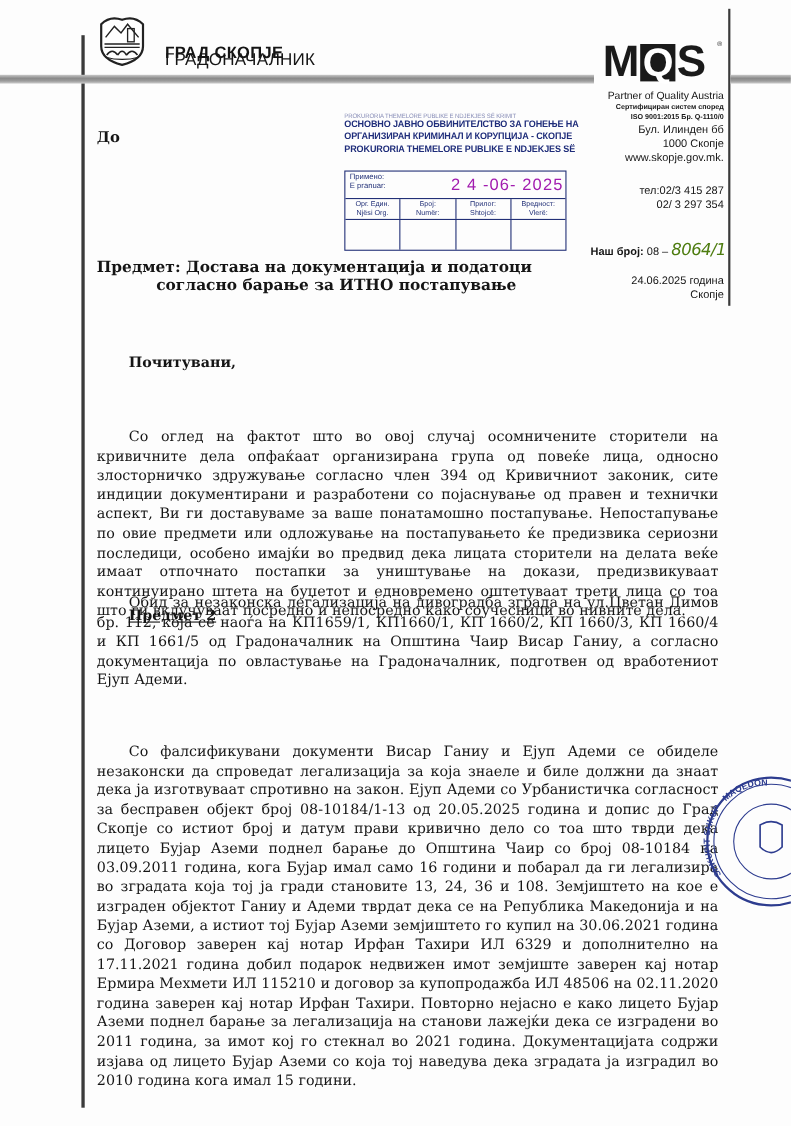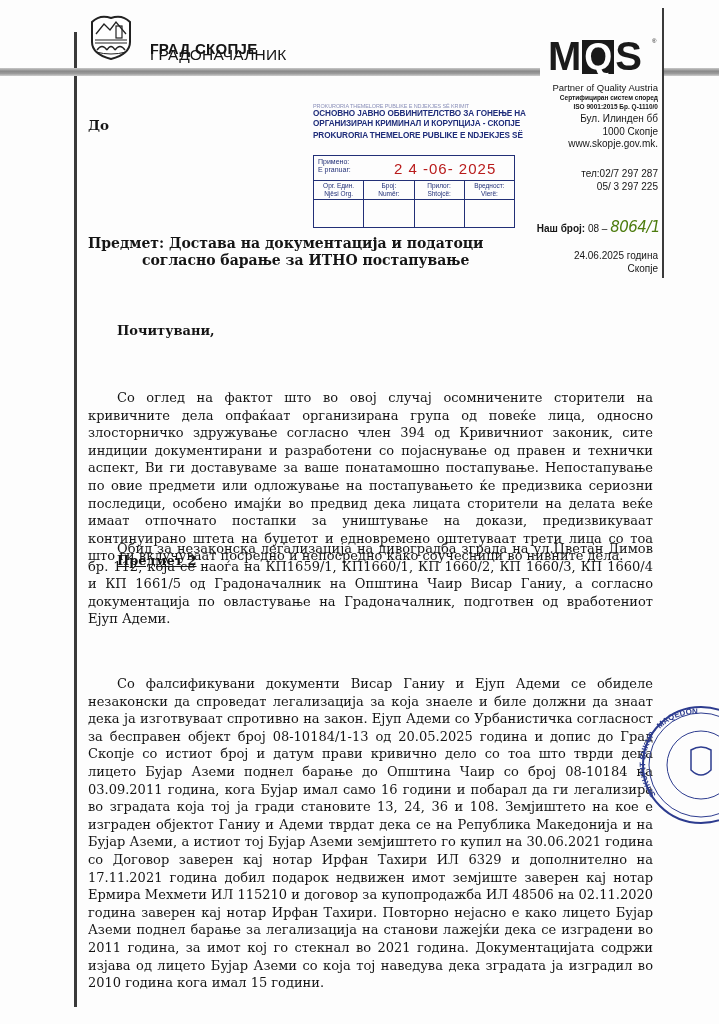--- a/index.html
+++ b/index.html
@@ -22,21 +22,21 @@
   .refno { left:530px; top:218px; width:130px; text-align:right; font-family:"Liberation Sans", sans-serif; font-size:10px; }
   .refno b { font-weight:bold; }
   .refno .hand { font-family:"DejaVu Sans", sans-serif; font-style:italic; font-size:15px; color:#4d7c0f; letter-spacing:-0.5px; }
   .dateplace { left:520px; top:249px; width:138px; text-align:right; font-family:"Liberation Sans", sans-serif; font-size:10px; line-height:13px; }
   .to-block { left:88px; top:117px; font-weight:bold; font-size:13.5px; line-height:17px; }
   .stamp-head { left:313px; top:102px; width:215px; font-family:"Liberation Sans", sans-serif; font-weight:bold; font-size:8.2px; line-height:10.3px; color:#1f2d7a; letter-spacing:-0.1px; transform:scaleY(1.05); }
   .stamp-head .faint { font-size:5.5px; color:#8a8fb8; font-weight:normal; height:7px; overflow:hidden; }
   .stamp-box { left:313px; top:155px; width:200px; height:71px; border:1.5px solid #223077; color:#223077; font-family:"Liberation Sans", sans-serif; }
   .stamp-box .rcv { height:24px; border-bottom:1px solid #223077; position:relative; }
   .stamp-box .rcv-lbl { position:absolute; left:4px; top:2px; font-size:7px; line-height:8px; }
-  .stamp-box .rcv-date { position:absolute; left:80px; top:4px; font-size:15px; letter-spacing:1px; color:#b91c1c; }
+  .stamp-box .rcv-date { position:absolute; left:96px; top:4px; font-size:15px; letter-spacing:1px; color:#a21caf; }
   .stamp-box .cols { display:flex; height:18px; border-bottom:1px solid #223077; }
   .stamp-box .cols div { flex:1; text-align:center; font-size:6.5px; line-height:8px; border-right:1px solid #223077; padding-top:1px; }
   .stamp-box .cols div:last-child { border-right:none; }
   .stamp-box .blank { display:flex; height:27px; }
   .stamp-box .blank div { flex:1; border-right:1px solid #223077; }
   .stamp-box .blank div:last-child { border-right:none; }
   .subject { left:88px; top:235px; font-weight:bold; font-size:14px; line-height:17px; }
   .subject .l2 { padding-left:54px; }
   .greet { left:117px; top:323px; font-weight:bold; font-size:13px; }
   .para { left:88px; width:565px; font-size:13px; line-height:17.6px; text-align:justify; }
@@ -76,22 +76,22 @@
 <div class="abs cert">
   <div>Сертифициран систем според</div>
   <div>ISO 9001:2015   Бр. Q-1110/0</div>
 </div>
 <div class="abs addr">
   <div>Бул. Илинден бб</div>
   <div>1000 Скопје</div>
   <div>www.skopje.gov.mk.</div>
 </div>
 <div class="abs phone">
-  <div>тел:02/7 297 287</div>
-  <div>05/ 3 297 225</div>
+  <div>тел:02/3 415 287</div>
+  <div>02/ 3 297 354</div>
 </div>
 <div class="abs refno">
   <b>Наш број:</b>
   <span>08 –</span>
   <span class="hand">8064/1</span>
 </div>
 <div class="abs dateplace">
   <div>24.06.2025 година</div>
   <div>Скопје</div>
 </div>

